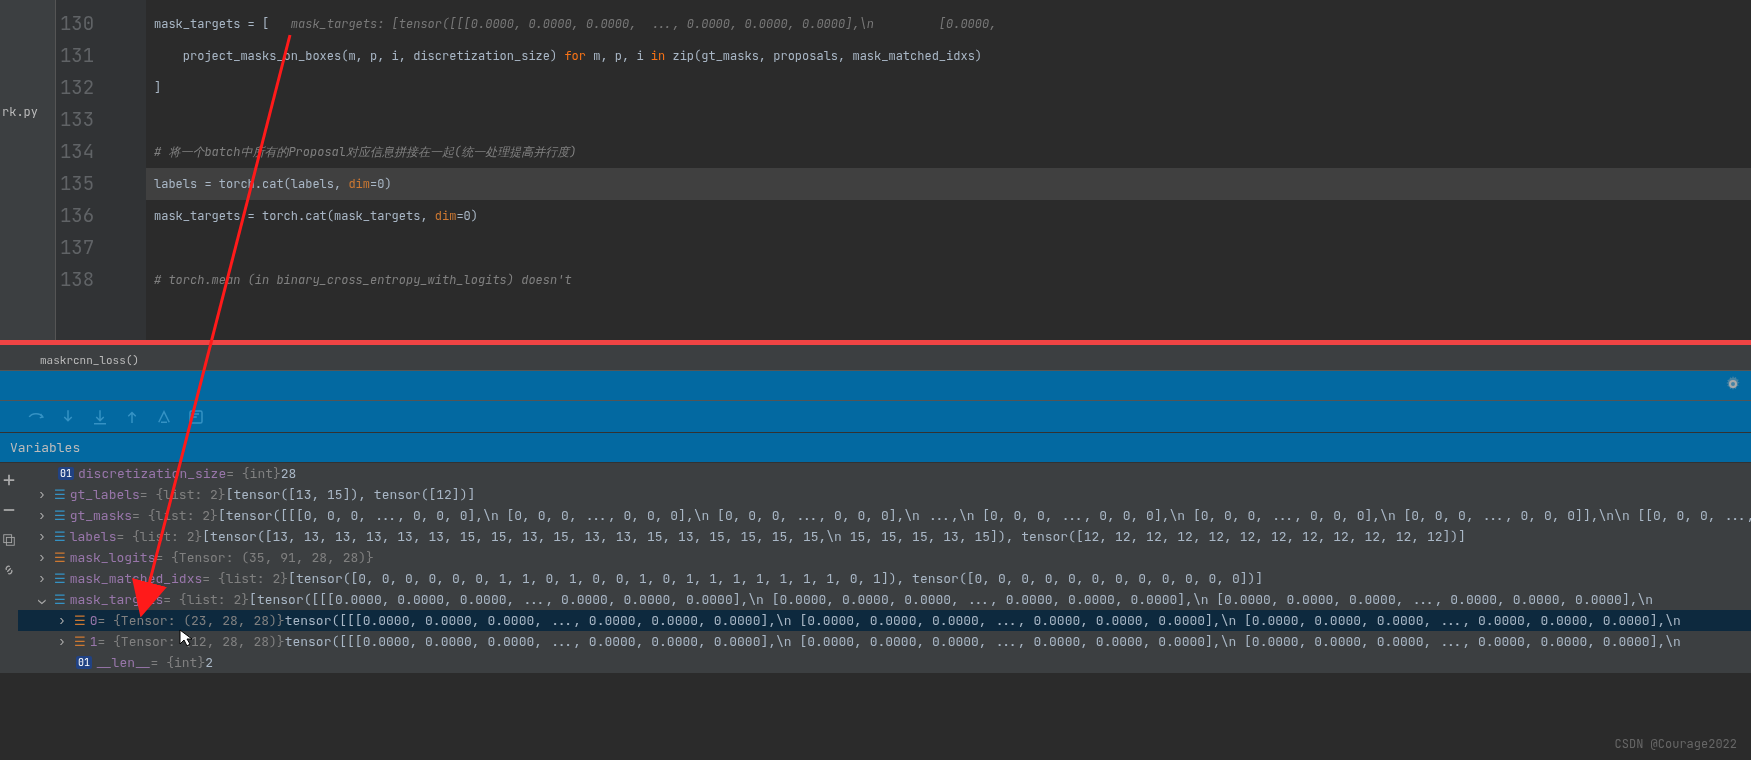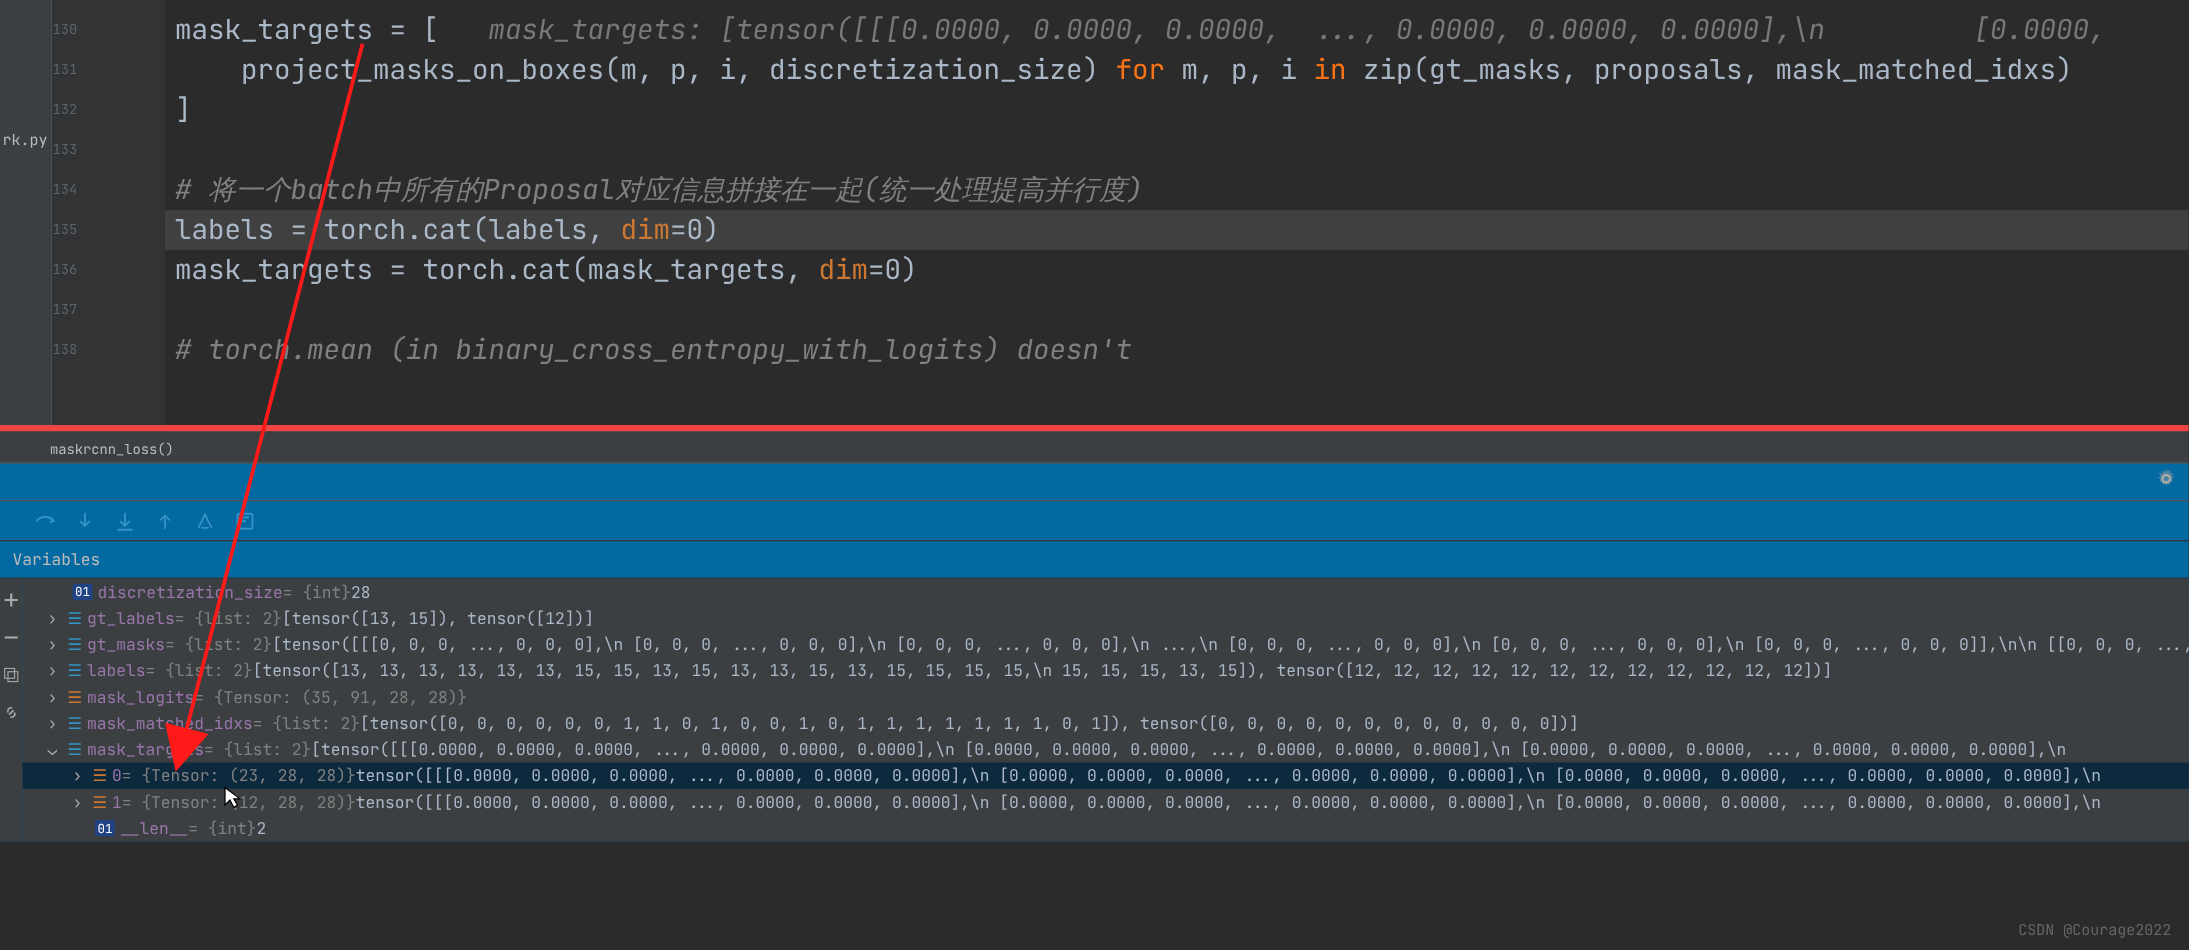--- a/index.html
+++ b/index.html
@@ -8,45 +8,45 @@
   font-family: "JetBrains Mono", Consolas, monospace;
   font-size: 14px;
   color: #a9b7c6;
   overflow: hidden;
   width: 1751px;
   height: 760px;
   position: relative;
 }
 .top-area { display: flex; height: 340px; }
 .left-gutter {
-  width: 42px;
+  width: 56px;
   background: #3c3f41;
   border-right: 1px solid #555;
   flex-shrink: 0;
 }
 .file-tab {
   color: #bbb;
   font-size: 12px;
   writing-mode: horizontal-tb;
   padding: 4px 2px;
   margin-top: 100px;
 }
 .editor-wrap { flex: 1; display: flex; background: #2b2b2b; overflow: hidden; }
 .line-numbers {
   width: 50px;
   background: #313335;
-  text-align: left;
+  text-align: center;
   padding-top: 8px;
   color: #606366;
-  font-size: 11px;
+  font-size: 19px;
 }
 .line-numbers div { height: 32px; line-height: 32px; padding-right: 8px; }
 .gutter2 { width: 40px; background: #313335; flex-shrink: 0; }
 .code-area { flex: 1; padding-top: 8px; overflow: hidden; position: relative; }
-.code-line { height: 32px; line-height: 32px; white-space: pre; font-size: 22px; padding-left: 8px; }
+.code-line { height: 32px; line-height: 32px; white-space: pre; font-size: 12px; padding-left: 8px; }
 .code-line.current { background: #404040; }
 .kw { color: #f97316; }
 .comment { color: #808080; font-style: italic; }
 .param { color: #cc7832; }
 .text { color: #a9b7c6; }
 .hint { color: #787878; font-style: italic; }
 .breadcrumb {
   height: 30px;
   background: #3c3f41;
   padding-left: 40px;

